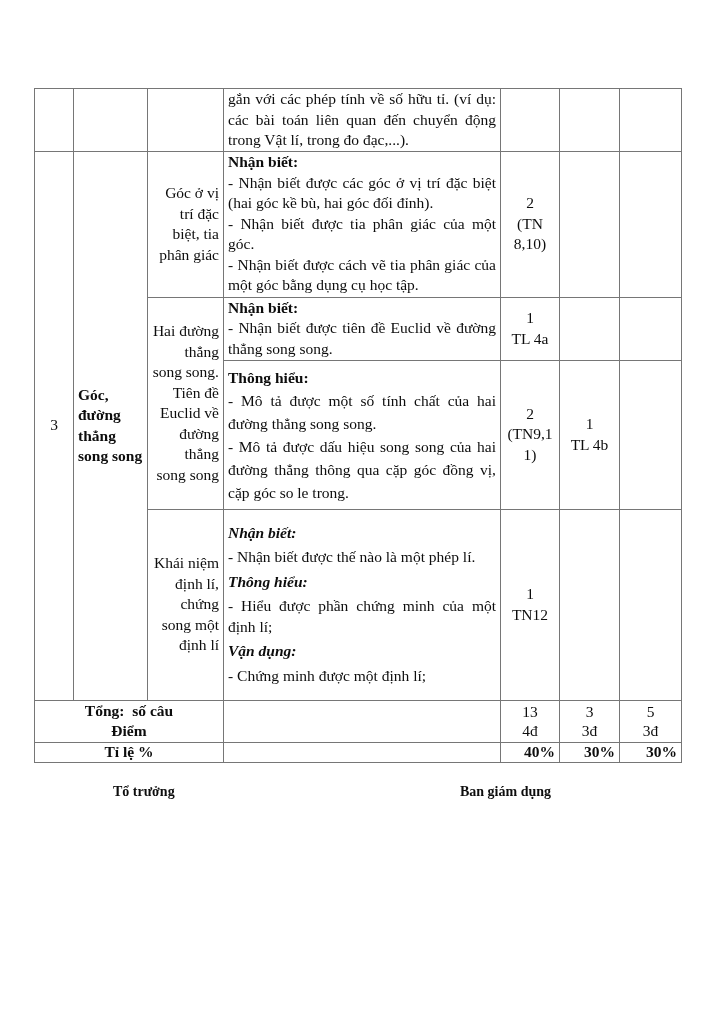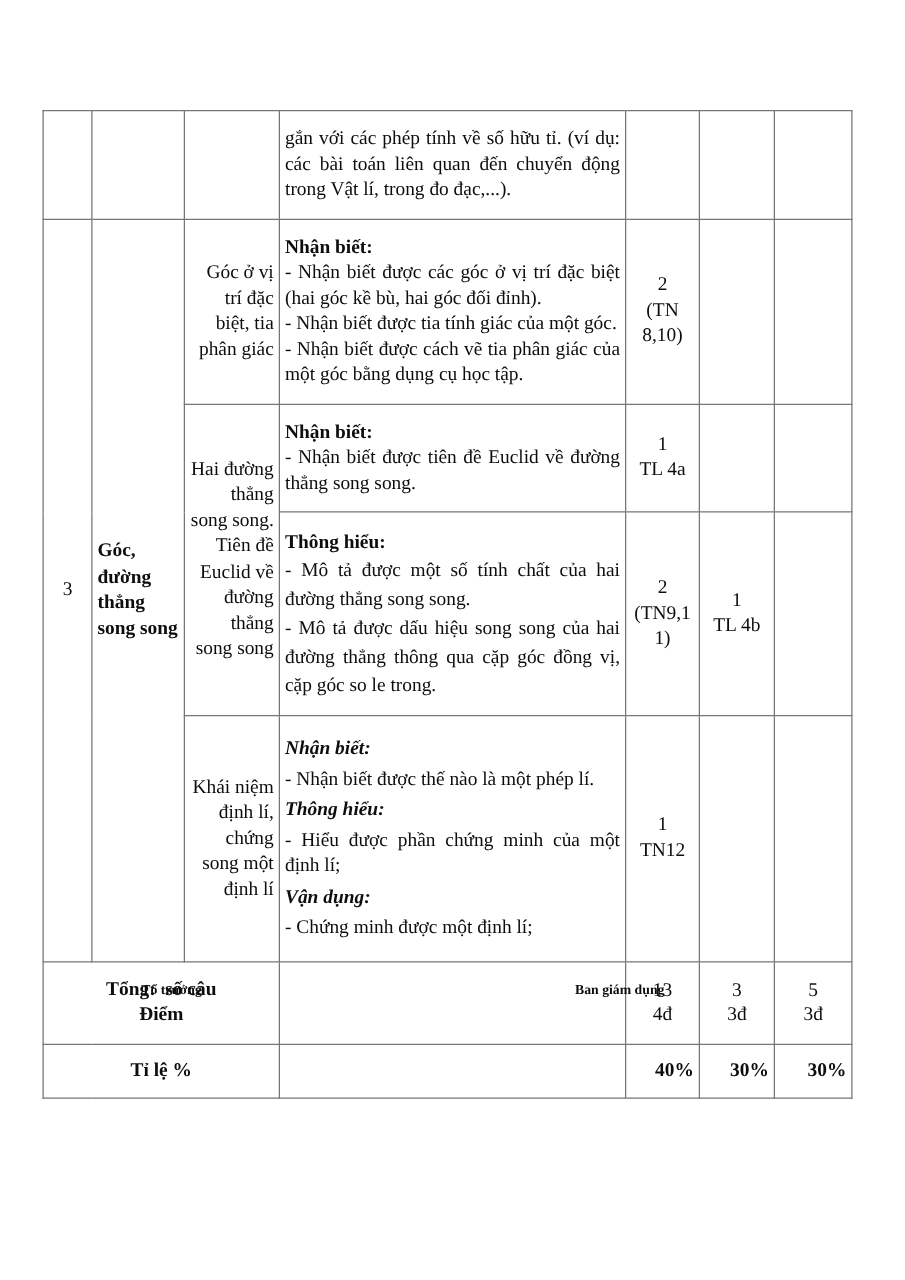--- a/index.html
+++ b/index.html
@@ -11,21 +11,21 @@
   .page{position:relative;width:724px;height:1024px;background:#ffffff;overflow:hidden;}
 
   table.matrix{
     position:absolute;left:34px;top:88px;width:647px;
     border-collapse:collapse;table-layout:fixed;
   }
   table.matrix td{
     border:1px solid #767676;
     vertical-align:middle;
     font-size:15.5px;line-height:20.5px;
-    padding:12px 4px;
+    padding:0 4px;
     overflow:hidden;
   }
   tr.r1{height:61px;}
   tr.r2{height:146px;}
   tr.r3{height:63px;}
   tr.r4{height:149px;}
   tr.r5{height:191px;}
   tr.r6{height:42px;}
   tr.r7{height:20px;}
 
@@ -36,21 +36,21 @@
   td.c-content p.hdr{font-weight:bold;text-align:left;}
   td.c-content p.hdr-i{font-weight:bold;font-style:italic;text-align:left;}
   tr.r4 td.c-content{line-height:23px;}
   tr.r5 td.c-content p{margin:4px 0;}
   td.c-num{text-align:center;padding:0 3px;overflow-wrap:anywhere;}
   td.c-total-label{font-weight:bold;text-align:center;line-height:19.5px;}
   td.c-pct{font-weight:bold;text-align:right;line-height:18px;}
   tr.r6 td.c-num{line-height:19.5px;}
   tr.r7 td{line-height:18px;}
 
-  .sig{position:absolute;top:782px;font-weight:bold;font-size:11px;line-height:20px;}
+  .sig{position:absolute;top:782px;font-weight:bold;font-size:14px;line-height:20px;}
   .sig-left{left:113px;}
   .sig-right{left:460px;}
 </style>
 </head>
 <body>
 
 <div class="page">
 
   <table class="matrix">
     <colgroup>
@@ -76,21 +76,21 @@
       <td></td>
     </tr>
 
     <tr class="r2">
       <td class="c-stt" rowspan="4">3</td>
       <td class="c-chapter" rowspan="4">Góc, đường thẳng song song</td>
       <td class="c-topic">Góc ở vị trí đặc biệt, tia phân giác</td>
       <td class="c-content">
         <p class="hdr">Nhận biết:</p>
         <p>- Nhận biết được các góc ở vị trí đặc biệt (hai góc kề bù, hai góc đối đỉnh).</p>
-        <p>- Nhận biết được tia tính giác của một góc.</p>
+        <p>- Nhận biết được tia phân giác của một góc.</p>
         <p>- Nhận biết được cách vẽ tia phân giác của một góc bằng dụng cụ học tập.</p>
       </td>
       <td class="c-num">
         <div>2</div>
         <div>(TN 8,10)</div>
       </td>
       <td></td>
       <td></td>
     </tr>
 

